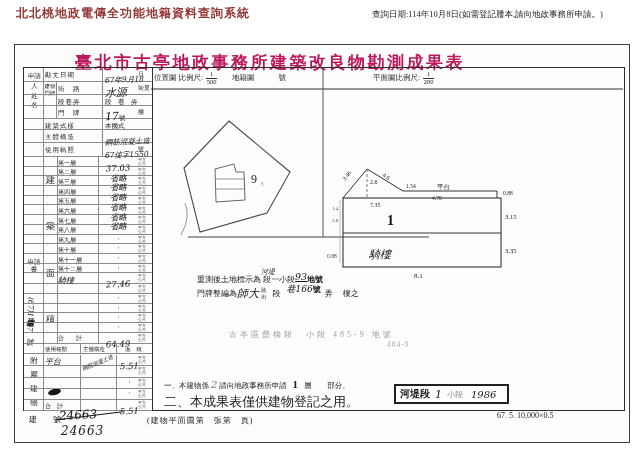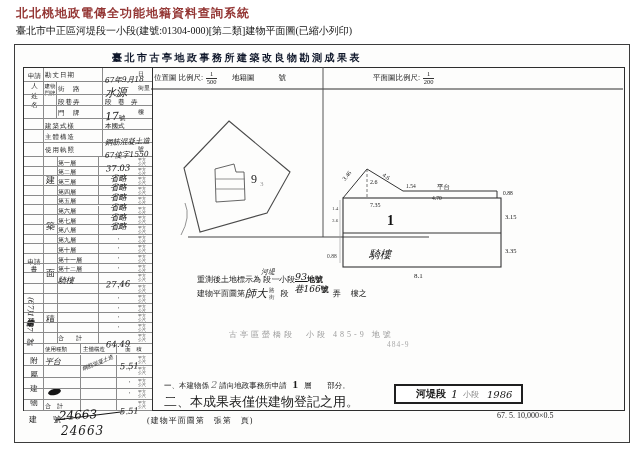--- a/index.html
+++ b/index.html
@@ -7,21 +7,21 @@
         font-family:"Liberation Serif","DejaVu Serif",serif;color:#1a1a1a;}
   .abs{position:absolute;}
   .printed{font-family:"Liberation Serif","DejaVu Serif",serif;}
   .hand{font-family:"DejaVu Serif","Liberation Serif",serif;font-style:italic;color:#161616;}
   .faint{color:#a8a8a8;}
   #sys-title{left:16px;top:5px;font-size:12px;color:#943634;letter-spacing:1px;font-weight:bold;}
   #query-date{left:372px;top:9px;font-size:8.5px;color:#222;}
   #doc-line{left:16px;top:24px;font-size:10px;color:#111;}
   #scan{left:14px;top:44px;width:614px;height:397px;border:1.5px solid #3c3c3c;background:#fdfdfc;}
   
-  #form-title{left:60px;top:6px;font-size:10px;font-weight:bold;letter-spacing:2.5px;color:#0f172a;margin-left:37px;}
+  #form-title{left:60px;top:6px;font-size:17px;font-weight:bold;letter-spacing:2.5px;color:#be185d;}
   #land-ref{left:352px;top:9px;font-size:9px;white-space:nowrap;}
   #land-ref span{margin-right:6px;}
   #form-frame{left:8px;top:22px;width:600px;height:342px;border:1px solid #2e2e2e;}
   
   #left-table{left:0;top:0;width:128px;height:342px;border-right:1px solid #2e2e2e;}
   .row{position:absolute;left:0;width:128px;border-bottom:1px solid #8b8b8b;box-sizing:border-box;}
   .cell{position:absolute;top:0;height:100%;box-sizing:border-box;overflow:visible;}
   #colA{left:0;top:0;width:20px;height:342px;border-right:1px solid #8b8b8b;}
   #door-vert{left:20px;top:14px;width:13px;height:37px;border-right:1px solid #8b8b8b;
              font-size:5.5px;color:#333;line-height:1.2;text-align:center;padding-top:1px;box-sizing:border-box;}
@@ -45,37 +45,37 @@
   .frac .num{border-bottom:1px solid #333;padding:0 4px;}
   #resurvey{left:182px;top:228px;font-size:8px;white-space:nowrap;}
   #resurvey .sup{position:relative;}
   #resurvey .sup .above{position:absolute;left:-2px;top:-8px;font-size:7px;}
   #renumber{left:182px;top:241px;font-size:8px;white-space:nowrap;display:flex;align-items:center;}
   .stackrs{display:inline-flex;flex-direction:column;font-size:5.5px;line-height:1.1;color:#333;margin:0 2px;}
   #old-stamp{left:214px;top:284px;font-size:8px;color:#9c9c9c;letter-spacing:3px;white-space:nowrap;}
   #old-stamp .l2{margin-left:158px;letter-spacing:1px;font-size:7.5px;color:#aaa;}
   #note1{left:149px;top:333px;font-size:7.5px;white-space:nowrap;}
   #note2{left:149px;top:348px;font-size:13px;}
-  #stamp-box{left:379px;top:339px;width:129px;height:20px;border:2px solid #1f1f1f;background:#fff;
-             display:flex;align-items:center;padding:0 20px;box-sizing:border-box;white-space:nowrap;}
+  #stamp-box{left:379px;top:339px;width:115px;height:20px;border:2px solid #1f1f1f;background:#fff;
+             display:flex;align-items:center;padding:0 4px;box-sizing:border-box;white-space:nowrap;}
   #print-code{left:438px;top:366px;font-size:8px;color:#222;padding-left:44px;}
   #bno{left:14px;top:369px;font-size:8px;letter-spacing:4px;}
   #bno-old{left:44px;top:363px;font-size:12px;transform:rotate(-3deg);}
   #bno-old .strike{position:absolute;left:-4px;top:8px;width:68px;border-top:1.6px solid #161616;transform:rotate(-4deg);}
   #bno-new{left:46px;top:379px;font-size:12px;letter-spacing:1px;}
   #sheet-note{left:132px;top:370px;font-size:8px;letter-spacing:1px;color:#222;}
   svg text{font-family:"Liberation Serif","DejaVu Serif",serif;}
 </style>
 </head>
 <body>
 
 <div id="page">
 
   <div class="abs" id="sys-title">北北桃地政電傳全功能地籍資料查詢系統</div>
-  <div class="abs" id="doc-line">臺北市中正區河堤段一小段(建號:01304-000)[第二類]建物平面圖(已縮小列印)</div>
+  <div class="abs" id="query-date">查詢日期:114年10月8日(如需登記謄本,請向地政事務所申請。)</div>
 
   <div class="abs" id="scan">
 
     <div class="abs" id="form-title">臺北市古亭地政事務所建築改良物勘測成果表</div>
 
 
     <div class="abs" id="form-frame">
       <div class="abs" id="left-table">
         <div class="abs cell" id="colA">
           <div class="abs" id="applicant">
@@ -406,21 +406,21 @@
           <span>200</span>
         </span>
     </div>
 
     <div class="abs" id="resurvey">
       <span>重測後土地標示為</span>
       <span class="sup"><span class="above hand">河堤</span><span>段</span></span><span class="hand">一</span><span>小段</span><span class="hand" style="font-size:9.5px;position:relative;top:-2px;text-decoration:underline;">93</span><span style="font-weight:bold;">地號</span>
     </div>
 
     <div class="abs" id="renumber">
-      <span>建物平面圖第</span>
+      <span>門牌整編為</span>
       <span class="hand" style="font-size:11px;">師大</span>
       <span class="stackrs">
           <span>路</span>
           <span>街</span>
         </span>
       <span style="margin-left:4px;">段</span>
       <span class="hand" style="font-size:9px;position:relative;top:-4px;margin-left:6px;">巷166</span>
       <span style="font-weight:bold;position:relative;top:-4px;">號</span>
       <span style="margin-left:4px;">弄</span>
       <span style="margin-left:10px;">樓之</span>

